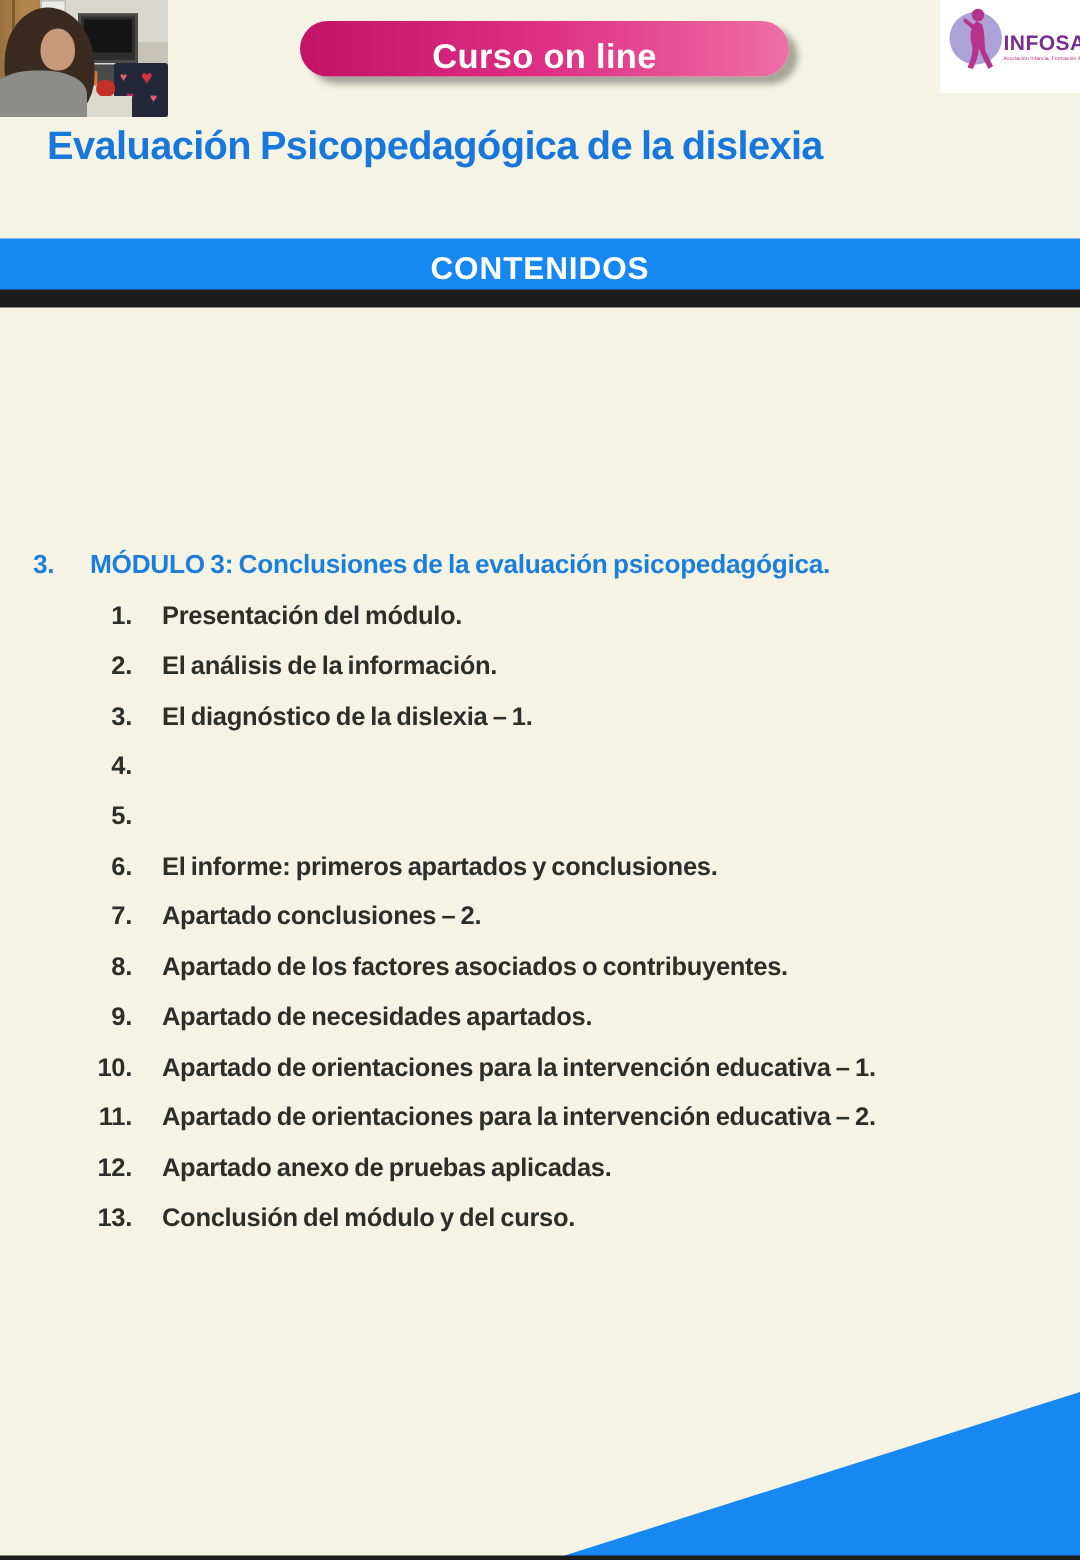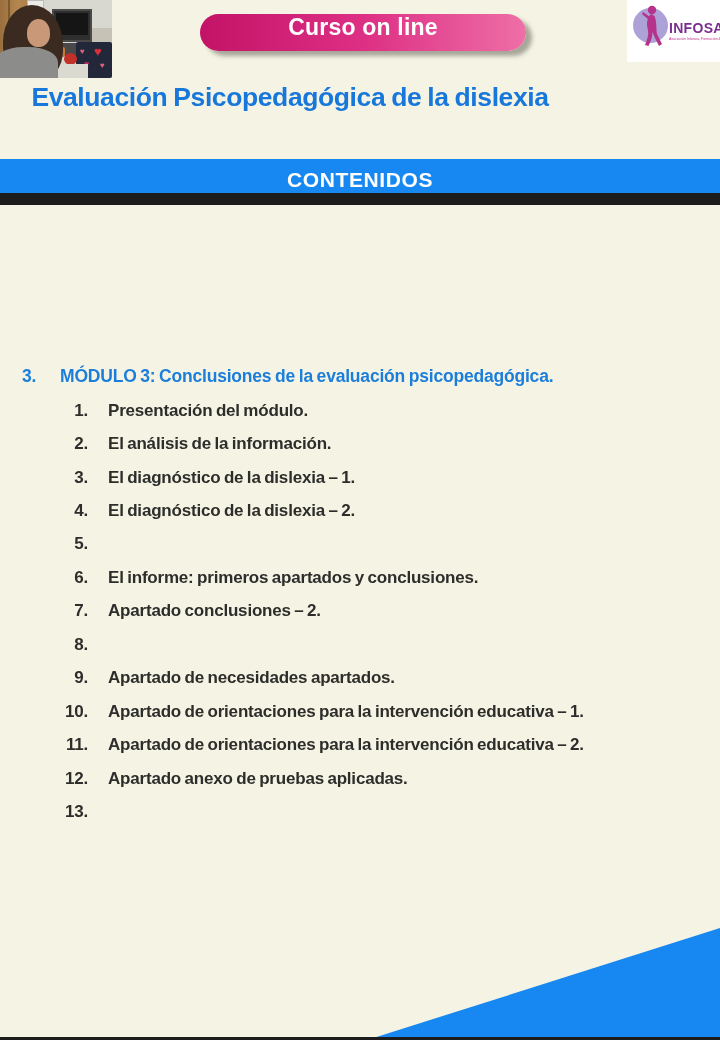--- a/index.html
+++ b/index.html
@@ -30,21 +30,21 @@
   .ph-desk{left:28px;top:64px;width:60px;height:14px;background:#DBDAD0;}
   .ph-hair{left:3px;top:5px;width:60px;height:76px;background:#3A2A20;border-radius:48% 52% 40% 45%;}
   .ph-sweater{left:-6px;top:47px;width:64px;height:34px;background:#8C8C8A;border-radius:45% 45% 0 0;}
   .ph-face{left:27px;top:19px;width:23px;height:28px;background:#C89878;border-radius:50% 50% 45% 45%;}
 
   
   .badge{
     left:200px;top:14px;width:326px;height:37px;border-radius:19px;
     background:linear-gradient(90deg,#C21367 0%,#DD2F84 50%,#EE6FA6 100%);
     box-shadow:6px 5px 4px rgba(125,125,112,0.65);
-    display:flex;align-items:flex-start;justify-content:center;
+    display:flex;align-items:flex-end;justify-content:center;
   }
   .badge span{color:#fff;font-size:23px;font-weight:bold;letter-spacing:0.2px;}
 
   
   .logo{left:627px;top:0;width:93px;height:62px;background:#ffffff;}
   .logo-circle{left:6px;top:8px;width:35px;height:35px;border-radius:50%;background:#ACA2D8;}
   .logo-fig{left:8px;top:4px;width:34px;height:44px;}
   .logo-word{left:42px;top:20px;font-size:14px;font-weight:bold;color:#7A2E8E;letter-spacing:0.3px;}
   .logo-tag{left:42px;top:37px;font-size:3.5px;color:#C0308A;white-space:nowrap;}
 
@@ -141,53 +141,54 @@
     <div class="row">
         <span class="num">2.</span>
         <span class="txt">El análisis de la información.</span>
       </div>
     <div class="row">
         <span class="num">3.</span>
         <span class="txt">El diagnóstico de la dislexia – 1.</span>
       </div>
     <div class="row">
         <span class="num">4.</span>
-        <span class="txt">El diagnóstico de la dislexia – 2.</span>
       </div>
     <div class="row">
         <span class="num">5.</span>
       </div>
     <div class="row">
         <span class="num">6.</span>
         <span class="txt">El informe: primeros apartados y conclusiones.</span>
       </div>
     <div class="row">
         <span class="num">7.</span>
         <span class="txt">Apartado conclusiones – 2.</span>
       </div>
     <div class="row">
         <span class="num">8.</span>
+        <span class="txt">Apartado de los factores asociados o contribuyentes.</span>
       </div>
     <div class="row">
         <span class="num">9.</span>
         <span class="txt">Apartado de necesidades apartados.</span>
       </div>
     <div class="row">
         <span class="num">10.</span>
         <span class="txt">Apartado de orientaciones para la intervención educativa – 1.</span>
       </div>
     <div class="row">
         <span class="num">11.</span>
         <span class="txt">Apartado de orientaciones para la intervención educativa – 2.</span>
       </div>
     <div class="row">
         <span class="num">12.</span>
         <span class="txt">Apartado anexo de pruebas aplicadas.</span>
       </div>
     <div class="row">
         <span class="num">13.</span>
+        <span class="txt">Conclusión del módulo y del curso.</span>
       </div>
   </div>
 
   <div class="abs triangle"></div>
   <div class="abs bottomline"></div>
 
 </div>
 
 </body></html>

